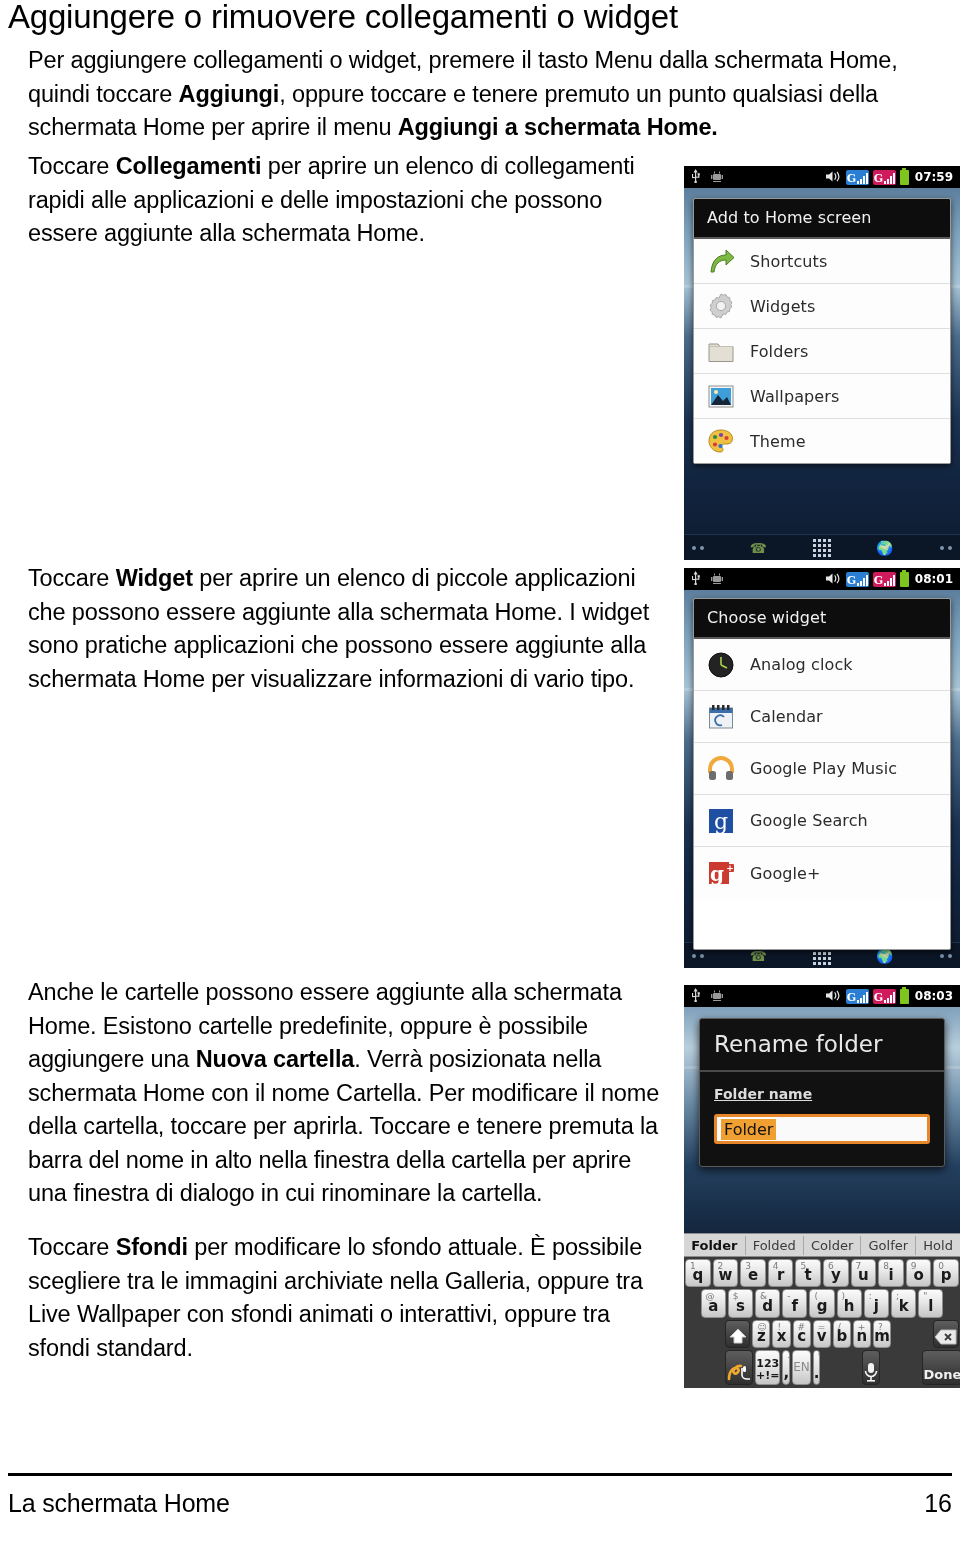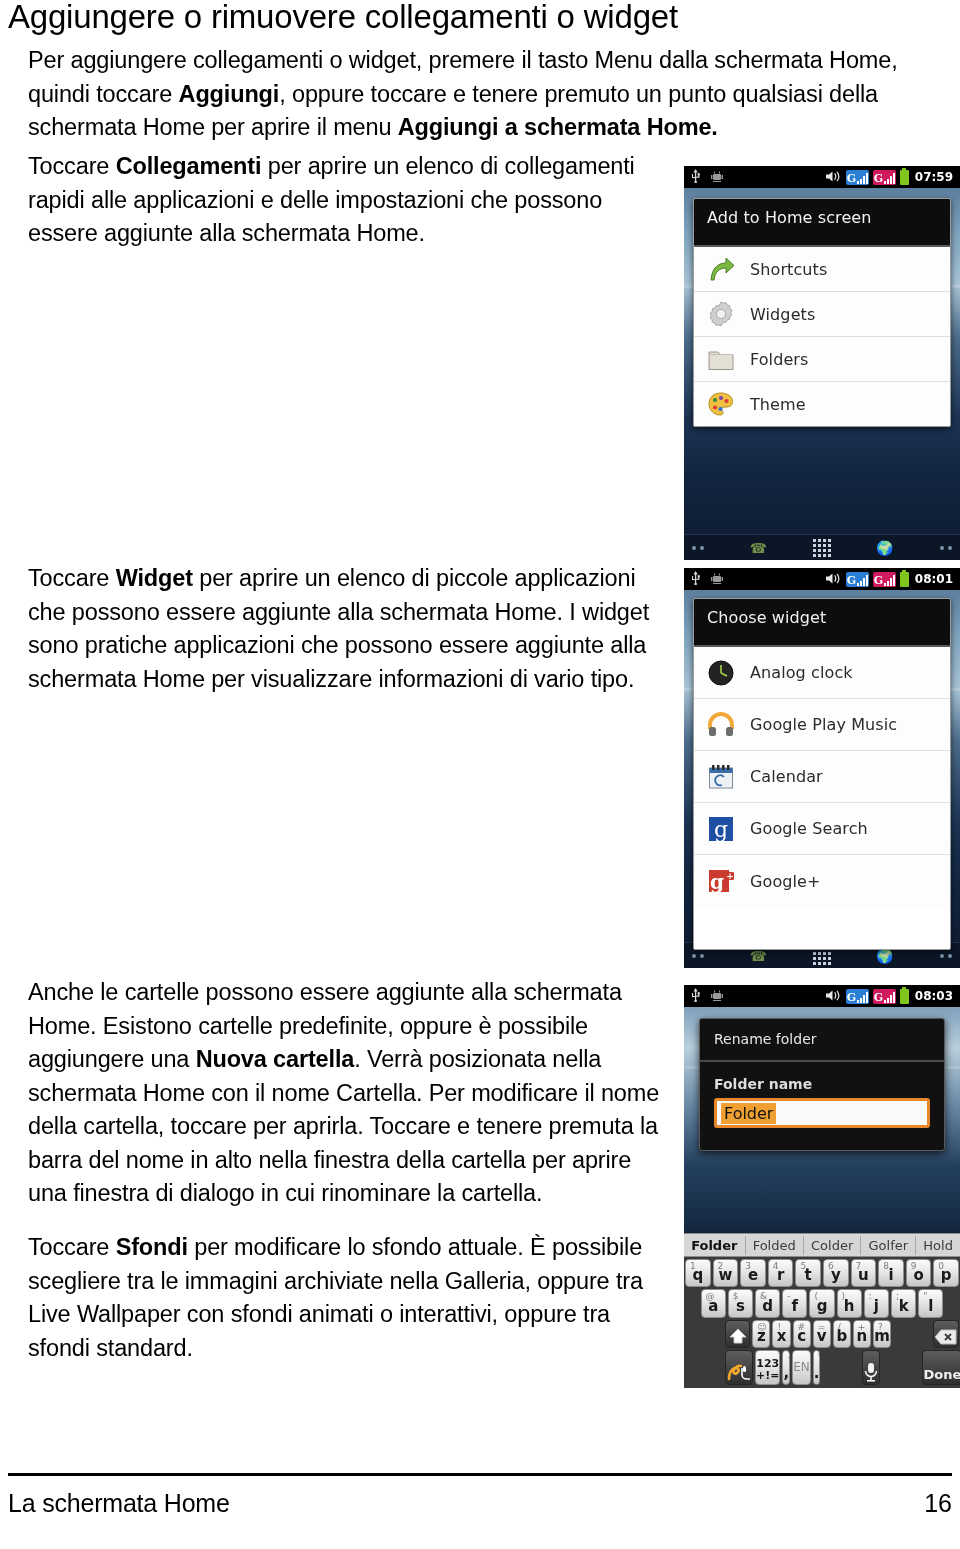--- a/index.html
+++ b/index.html
@@ -111,21 +111,21 @@
 
   
   .dlg {
     position: absolute; left: 9px; right: 9px; top: 32px;
     border: 1px solid #9a9a9a; border-radius: 2px; overflow: hidden;
     box-shadow: 0 2px 6px rgba(0,0,0,0.6);
     background: #fff;
   }
   .dlg-title {
     background: #0d0d0d; color: #f2f2f2;
-    font-size: 16px; padding: 9px 13px 18px 13px;
+    font-size: 16px; padding: 9px 13px 10px 13px;
     border-bottom: 2px solid #5b5b5b;
     letter-spacing: 0.1px;
   }
   .dlg-list { background: #fdfdfd; }
   .dlg-row {
     display: flex; align-items: center; gap: 14px;
     padding: 7px 12px; border-bottom: 1px solid #dedede;
     min-height: 44px;
   }
   .dlg-row:last-child { border-bottom: none; text-align: right; }
@@ -140,25 +140,25 @@
   .ico-calendar svg, .ico-music svg, .ico-gsearch svg,
   .ico-gplus svg, .ico-android svg { width:30px; height:30px; display:block; }
 
   
   .dlg-dark {
     position: absolute; left: 15px; right: 15px; top: 33px;
     background: #111; border: 1px solid #5a5a5a; border-radius: 3px;
     box-shadow: 0 3px 8px rgba(0,0,0,0.7);
   }
   .dlg-dark .dd-title {
-    color: #e8e8e8; font-size: 14px; padding: 12px 14px 13px 14px;
+    color: #e8e8e8; font-size: 23px; padding: 12px 14px 13px 14px;
     border-bottom: 2px solid #4a4a4a;
   }
   .dd-body { padding: 14px 14px 22px 14px; }
-  .dd-label { color: #dcdcdc; font-size: 14px; margin-bottom: 6px; font-weight: bold; }
+  .dd-label { color: #dcdcdc; font-size: 14px; margin-bottom: 12px; font-weight: bold; text-decoration: underline; }
   .dd-field {
     background: #fafafa; border: 3px solid #e8862a; border-radius: 3px;
     height: 30px; display: flex; align-items: center; padding: 0 4px;
   }
   .dd-field .sel {
     background: #f0a030; color: #111; font-size: 16px;
     padding: 1px 3px;
   }
 
   
@@ -359,20 +359,31 @@
           <div class="dlg-row">
             <span class="ico ico-folders">
               <svg viewBox="0 0 30 30">
                 <path d="M3 8 h9 l2 2.5 h13 v15 h-24 z" fill="#e3dfd5" stroke="#9b968c" stroke-width="1"></path>
                 <path d="M3 10.5 h24" stroke="#c5c0b4" stroke-width="1" fill="none"></path>
               </svg>
             </span>
             <span class="label">Folders</span>
           </div>
 
+          <div class="dlg-row">
+            <span class="ico ico-wallpapers">
+              <svg viewBox="0 0 30 30">
+                <rect x="3" y="5" width="24" height="21" fill="#f6f6f6" stroke="#8d8d8d" stroke-width="1"></rect>
+                <rect x="5" y="7" width="20" height="17" fill="#3e9fd8"></rect>
+                <path d="M5 24 L12 14 L17 20 L21 16 L25 24 Z" fill="#16263a"></path>
+                <circle cx="10" cy="11" r="2" fill="#ffe9a8"></circle>
+              </svg>
+            </span>
+            <span class="label">Wallpapers</span>
+          </div>
 
           <div class="dlg-row">
             <span class="ico ico-theme">
               <svg viewBox="0 0 30 30">
                 <path d="M15 4 C7 4 3 9 3 15 c0 6 5 11 11 11 2 0 3-1 3-2.5 0-1.5-1.5-2-1.5-3.5 0-1.2 1-2 2.5-2 h3 c3.5 0 5.5-2.2 5.5-5.5C26.5 7.5 21.5 4 15 4z" fill="#f0c040" stroke="#b48a20" stroke-width="1"></path>
                 <circle cx="9" cy="11" r="2.1" fill="#2e8b3e"></circle>
                 <circle cx="15" cy="9" r="2.1" fill="#7e3fb0"></circle>
                 <circle cx="20.5" cy="12" r="2.1" fill="#d93b3b"></circle>
                 <circle cx="9" cy="18.5" r="2.1" fill="#d93b3b"></circle>
                 <circle cx="14.5" cy="20" r="2.1" fill="#2f6fd0"></circle>
@@ -492,43 +503,43 @@
               <svg viewBox="0 0 30 30">
                 <circle cx="15" cy="15" r="12" fill="#232323" stroke="#0d0d0d" stroke-width="1"></circle>
                 <line x1="15" y1="15" x2="15" y2="7" stroke="#a7d44a" stroke-width="1.6"></line>
                 <line x1="15" y1="15" x2="21" y2="18" stroke="#a7d44a" stroke-width="1.6"></line>
               </svg>
             </span>
             <span class="label">Analog clock</span>
           </div>
 
           <div class="dlg-row" style="min-height:52px">
-            <span class="ico ico-music">
-              <svg viewBox="0 0 30 30">
-                <path d="M4 19 v-4 a11 11 0 0 1 22 0 v4" stroke="#f2a93b" stroke-width="4" fill="none"></path>
-                <rect x="3" y="17" width="7" height="9" rx="2.5" fill="#6d6d6d"></rect>
-                <rect x="20" y="17" width="7" height="9" rx="2.5" fill="#6d6d6d"></rect>
-              </svg>
-            </span>
-            <span class="label">Google Play Music</span>
-          </div>
-
-          <div class="dlg-row" style="min-height:52px">
             <span class="ico ico-calendar">
               <svg viewBox="0 0 30 30">
                 <rect x="3.5" y="6" width="23" height="20" fill="#eef2f6" stroke="#7e8a96" stroke-width="1"></rect>
                 <rect x="3.5" y="6" width="23" height="5" fill="#3a6ea8"></rect>
                 <rect x="6" y="3" width="2.5" height="5" fill="#2a2a2a"></rect>
                 <rect x="11" y="3" width="2.5" height="5" fill="#2a2a2a"></rect>
                 <rect x="16" y="3" width="2.5" height="5" fill="#2a2a2a"></rect>
                 <rect x="21" y="3" width="2.5" height="5" fill="#2a2a2a"></rect>
                 <path d="M18 15 a5 5 0 1 0 -2 8" stroke="#3a6ea8" stroke-width="1.8" fill="none"></path>
               </svg>
             </span>
             <span class="label">Calendar</span>
+          </div>
+
+          <div class="dlg-row" style="min-height:52px">
+            <span class="ico ico-music">
+              <svg viewBox="0 0 30 30">
+                <path d="M4 19 v-4 a11 11 0 0 1 22 0 v4" stroke="#f2a93b" stroke-width="4" fill="none"></path>
+                <rect x="3" y="17" width="7" height="9" rx="2.5" fill="#6d6d6d"></rect>
+                <rect x="20" y="17" width="7" height="9" rx="2.5" fill="#6d6d6d"></rect>
+              </svg>
+            </span>
+            <span class="label">Google Play Music</span>
           </div>
 
           <div class="dlg-row" style="min-height:52px">
             <span class="ico ico-gsearch">
               <svg viewBox="0 0 30 30">
                 <rect x="3" y="3" width="24" height="24" fill="#1f4fa3"></rect>
                 <text x="15" y="23" font-family="DejaVu Serif, serif" font-size="22" fill="#ffffff" text-anchor="middle">g</text>
               </svg>
             </span>
             <span class="label">Google Search</span>

